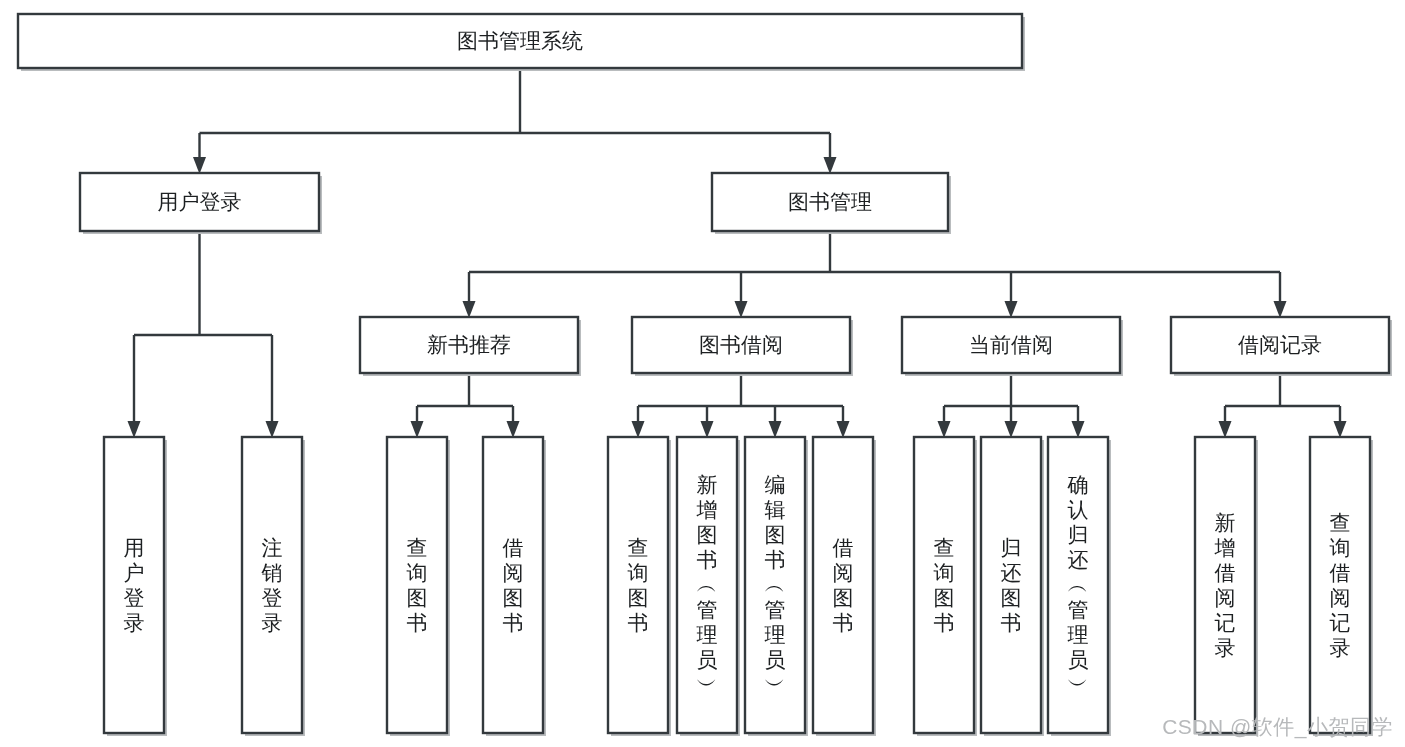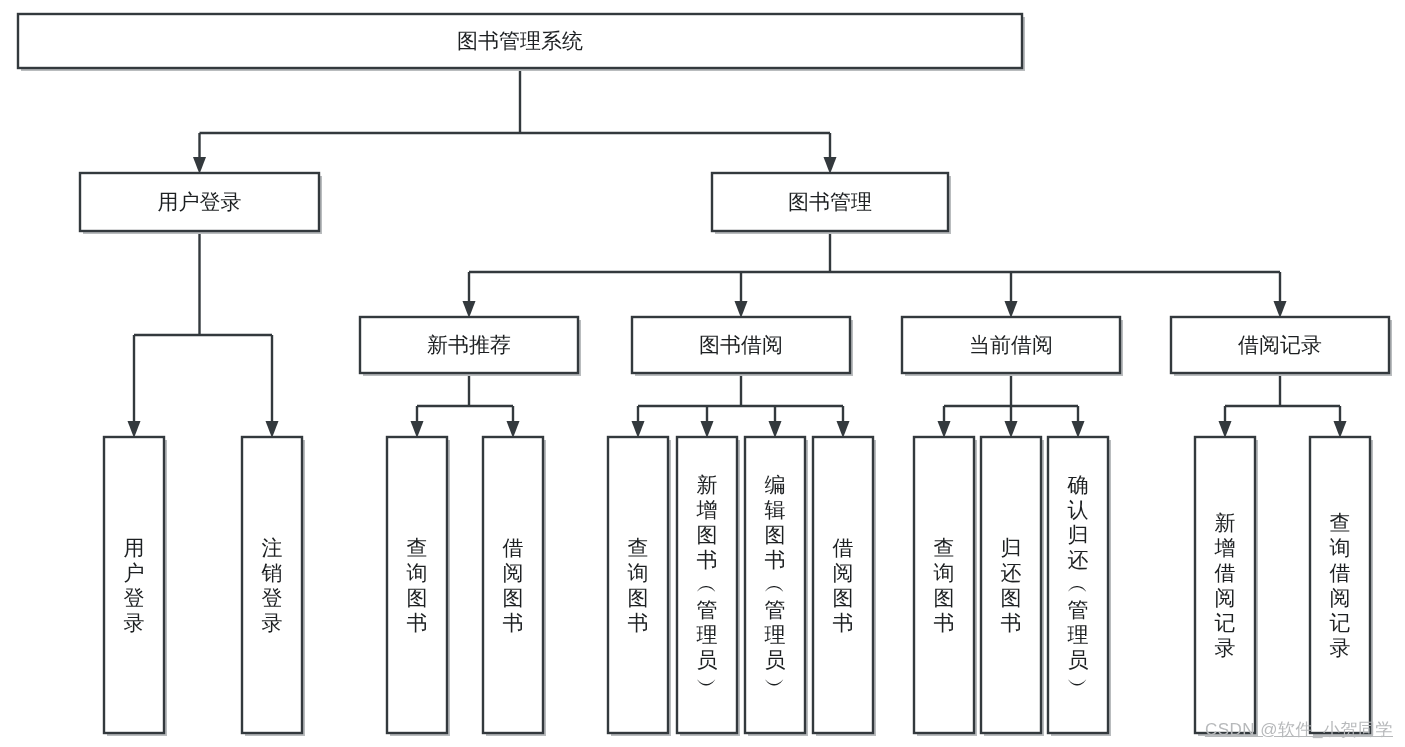--- a/index.html
+++ b/index.html
@@ -56,26 +56,25 @@
     font-family: "Liberation Sans", "DejaVu Sans", sans-serif;
     font-size: 21px;
     fill: #1d2022;
     text-anchor: middle;
   }
   .watermark {
     position: absolute;
     right: 12px;
     bottom: 6px;
     font-family: "Liberation Sans", "DejaVu Sans", sans-serif;
-    font-size: 17px;
+    font-size: 21px;
     color: #b7b9bb;
     white-space: nowrap;
     letter-spacing: 0.5px;
     pointer-events: none;
-    text-decoration: underline;
   }
 </style>
 </head>
 <body>
 
 <div id="diagram-root">
   <svg class="diagram-canvas" id="diagram-svg" viewBox="0 0 1405 747" xmlns="http://www.w3.org/2000/svg">
       <g>
         <g>
           <line class="connector" x1="520" y1="68" x2="520" y2="133"></line>

